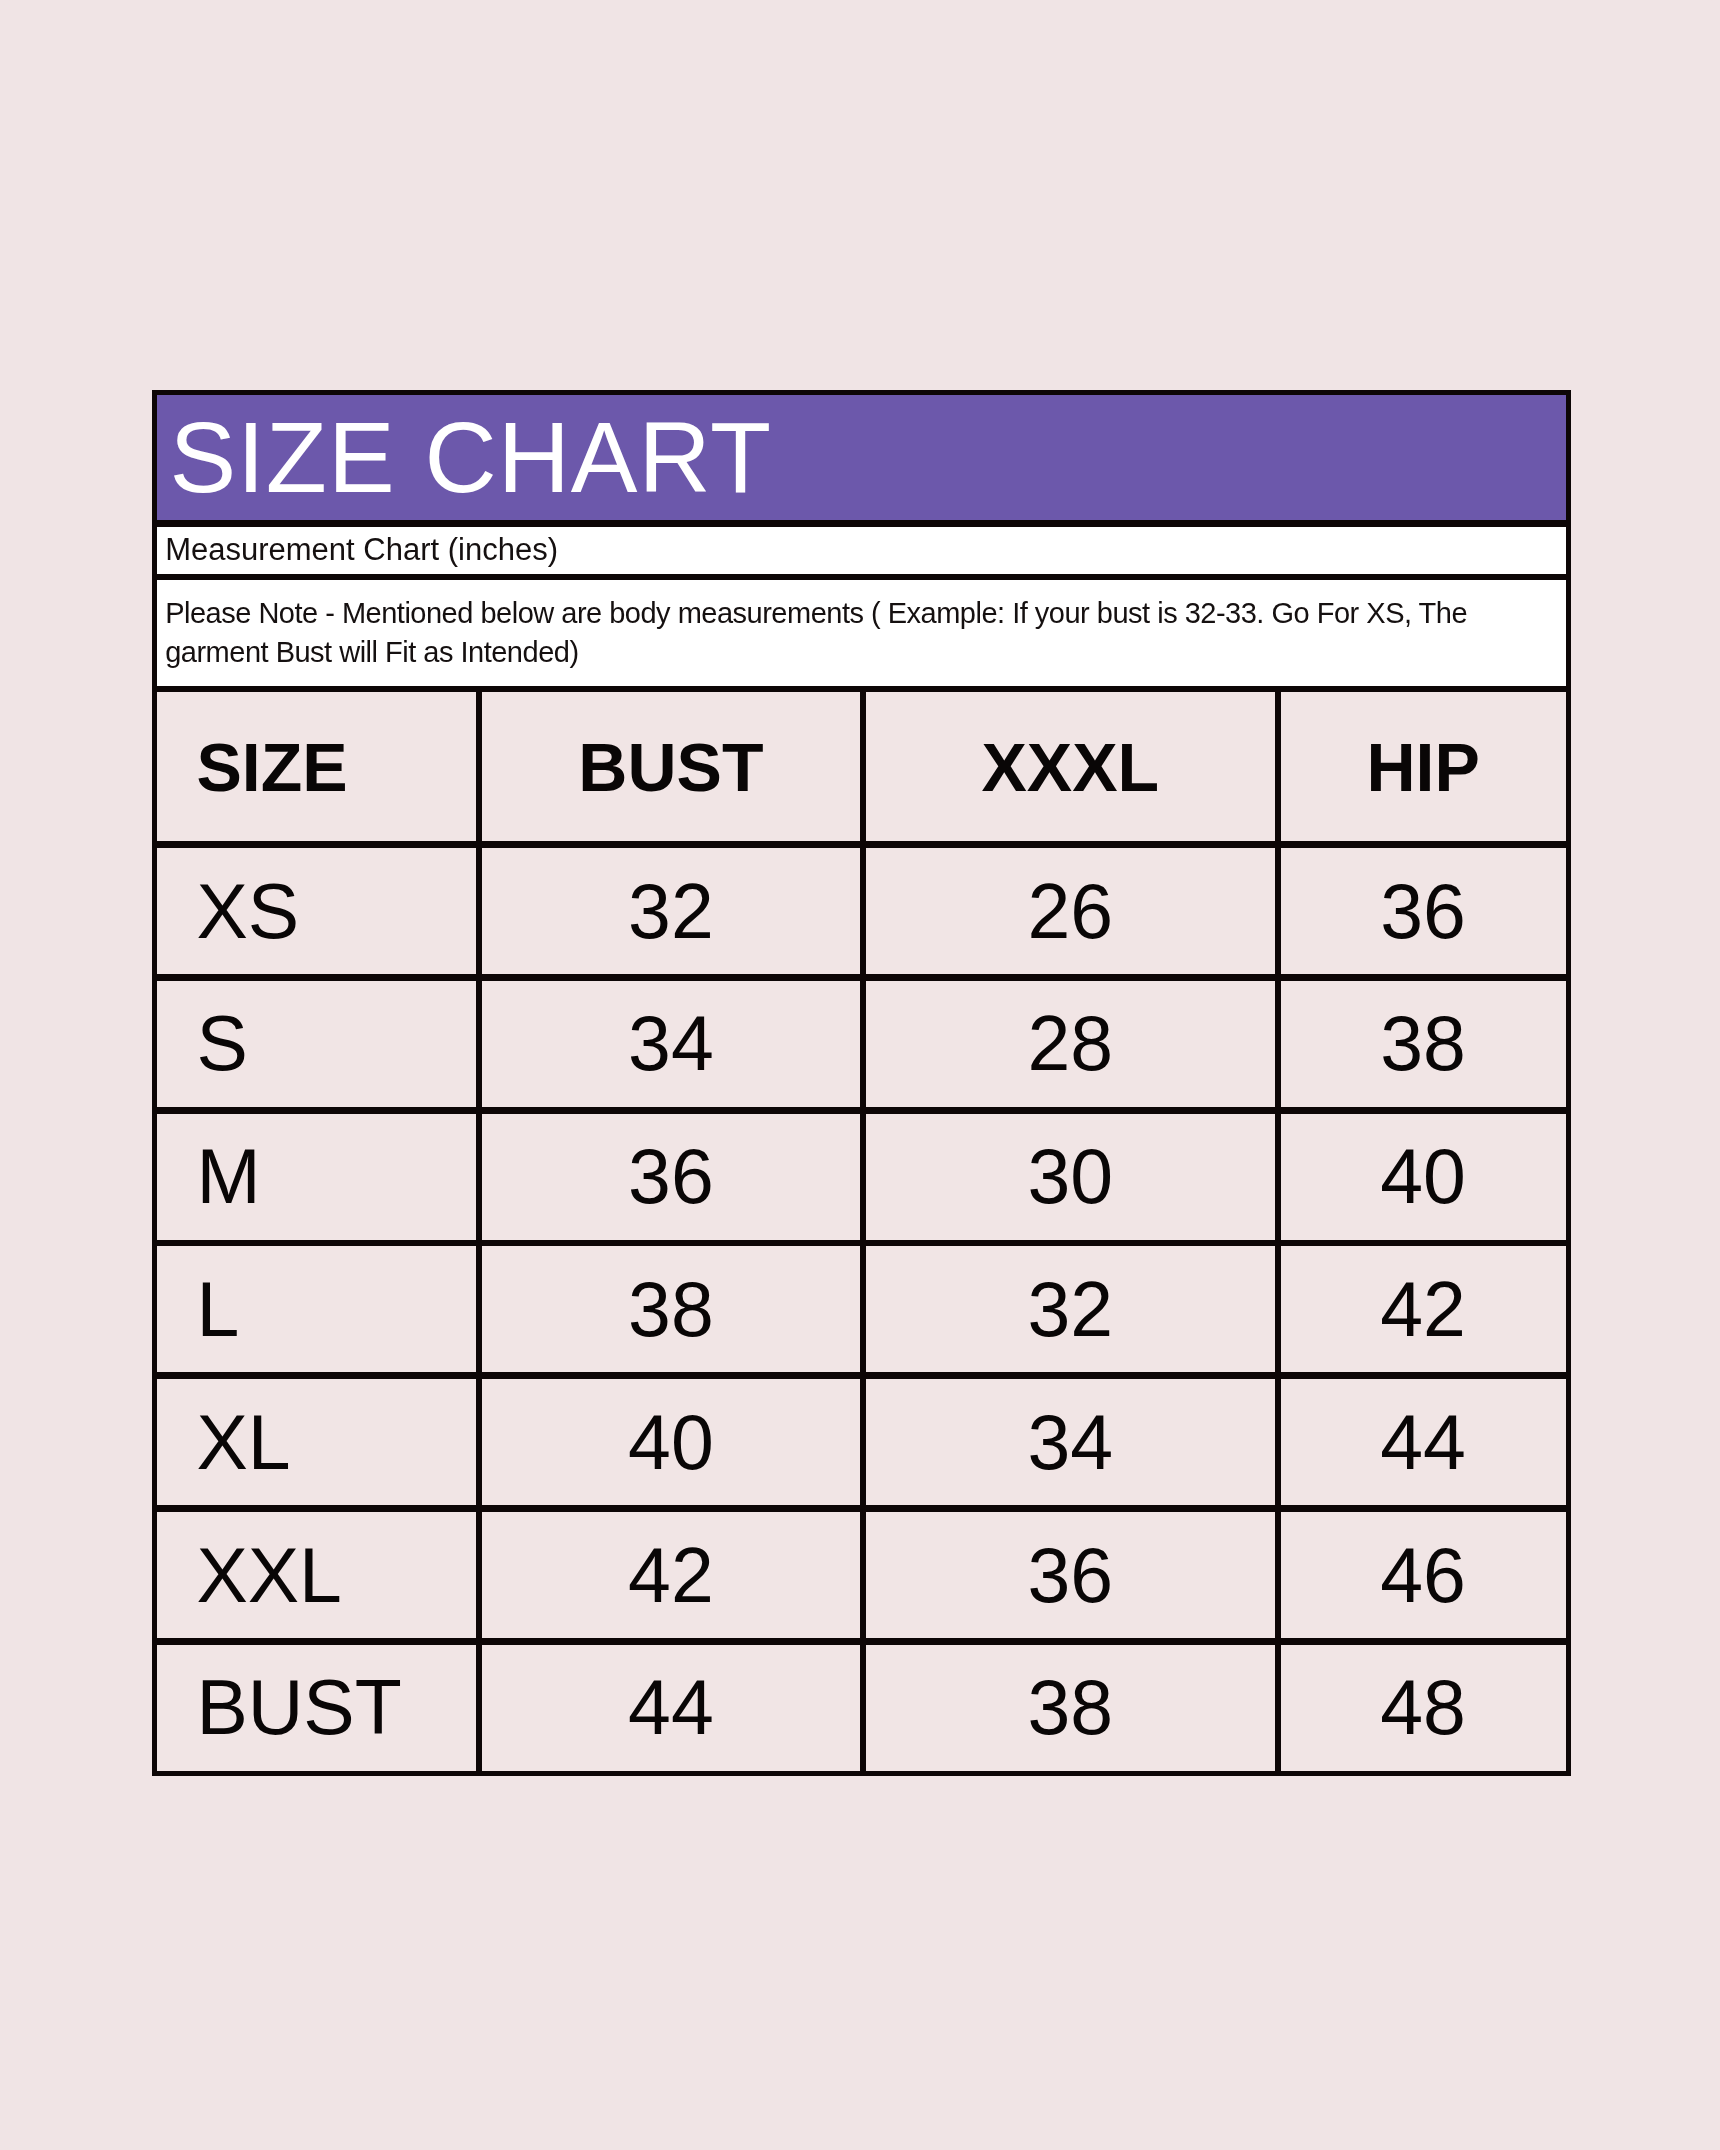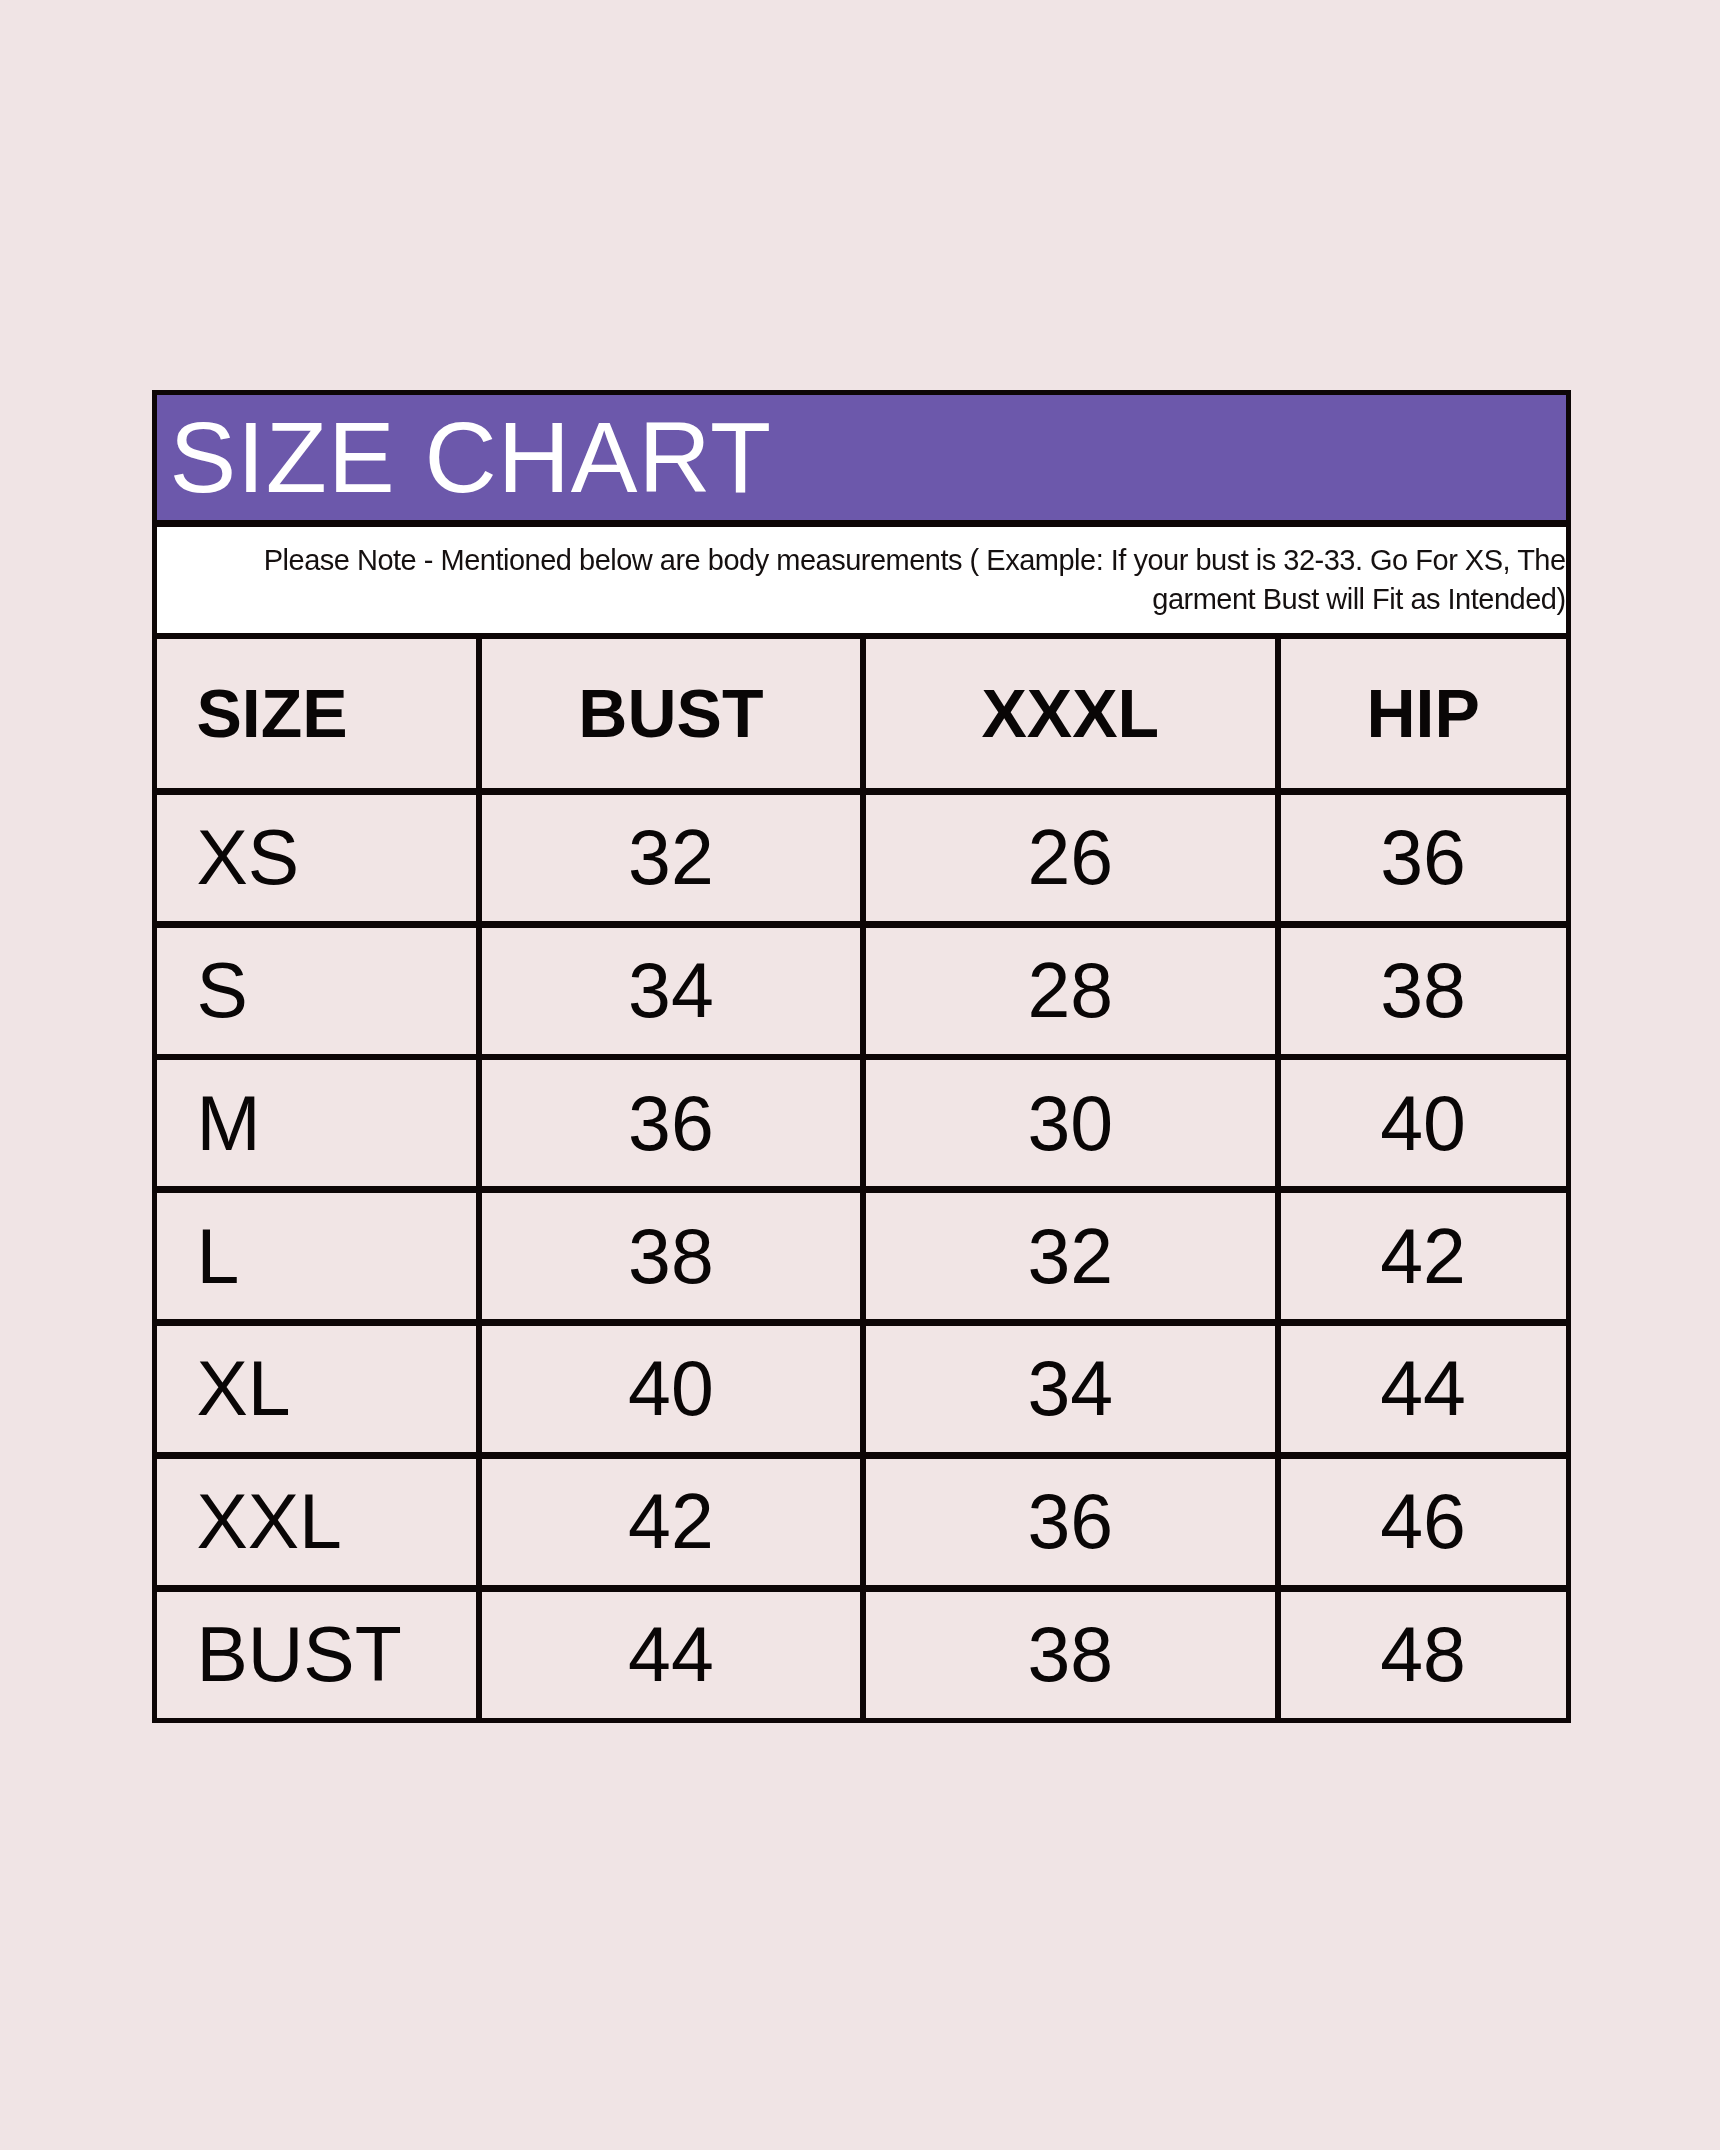--- a/index.html
+++ b/index.html
@@ -58,21 +58,21 @@
     color: #151010;
     font-size: 29px;
     line-height: 39px;
     letter-spacing: -0.5px;
     display: flex;
     flex-direction: column;
     justify-content: center;
     padding-left: 7.8px;
     overflow: hidden;
   }
-  .note-line { white-space: nowrap; text-align: right; }
+  .note-line { white-space: nowrap; }
   .size-table {
     display: grid;
     grid-template-columns: 656fr 779fr 842fr 587fr;
     column-gap: 5.8px;
     row-gap: 6.8px;
   }
   .cell {
     background: #f1e5e5;
     color: #090606;
     display: flex;
@@ -87,20 +87,23 @@
 </head>
 <body>
 
 <div class="sheet">
   <div class="panel">
 
     <div class="title-bar">
       <span>SIZE CHART</span>
     </div>
 
+    <div class="subtitle-bar">
+      <span>Measurement Chart (inches)</span>
+    </div>
 
     <div class="note-bar">
       <div class="note-line">Please Note - Mentioned below are body measurements ( Example: If your bust is 32-33. Go For XS, The</div>
       <div class="note-line">garment Bust will Fit as Intended)</div>
     </div>
 
     <div class="size-table">
       <div class="cell head col-size">SIZE</div>
       <div class="cell head col-center">BUST</div>
       <div class="cell head col-center">XXXL</div>

